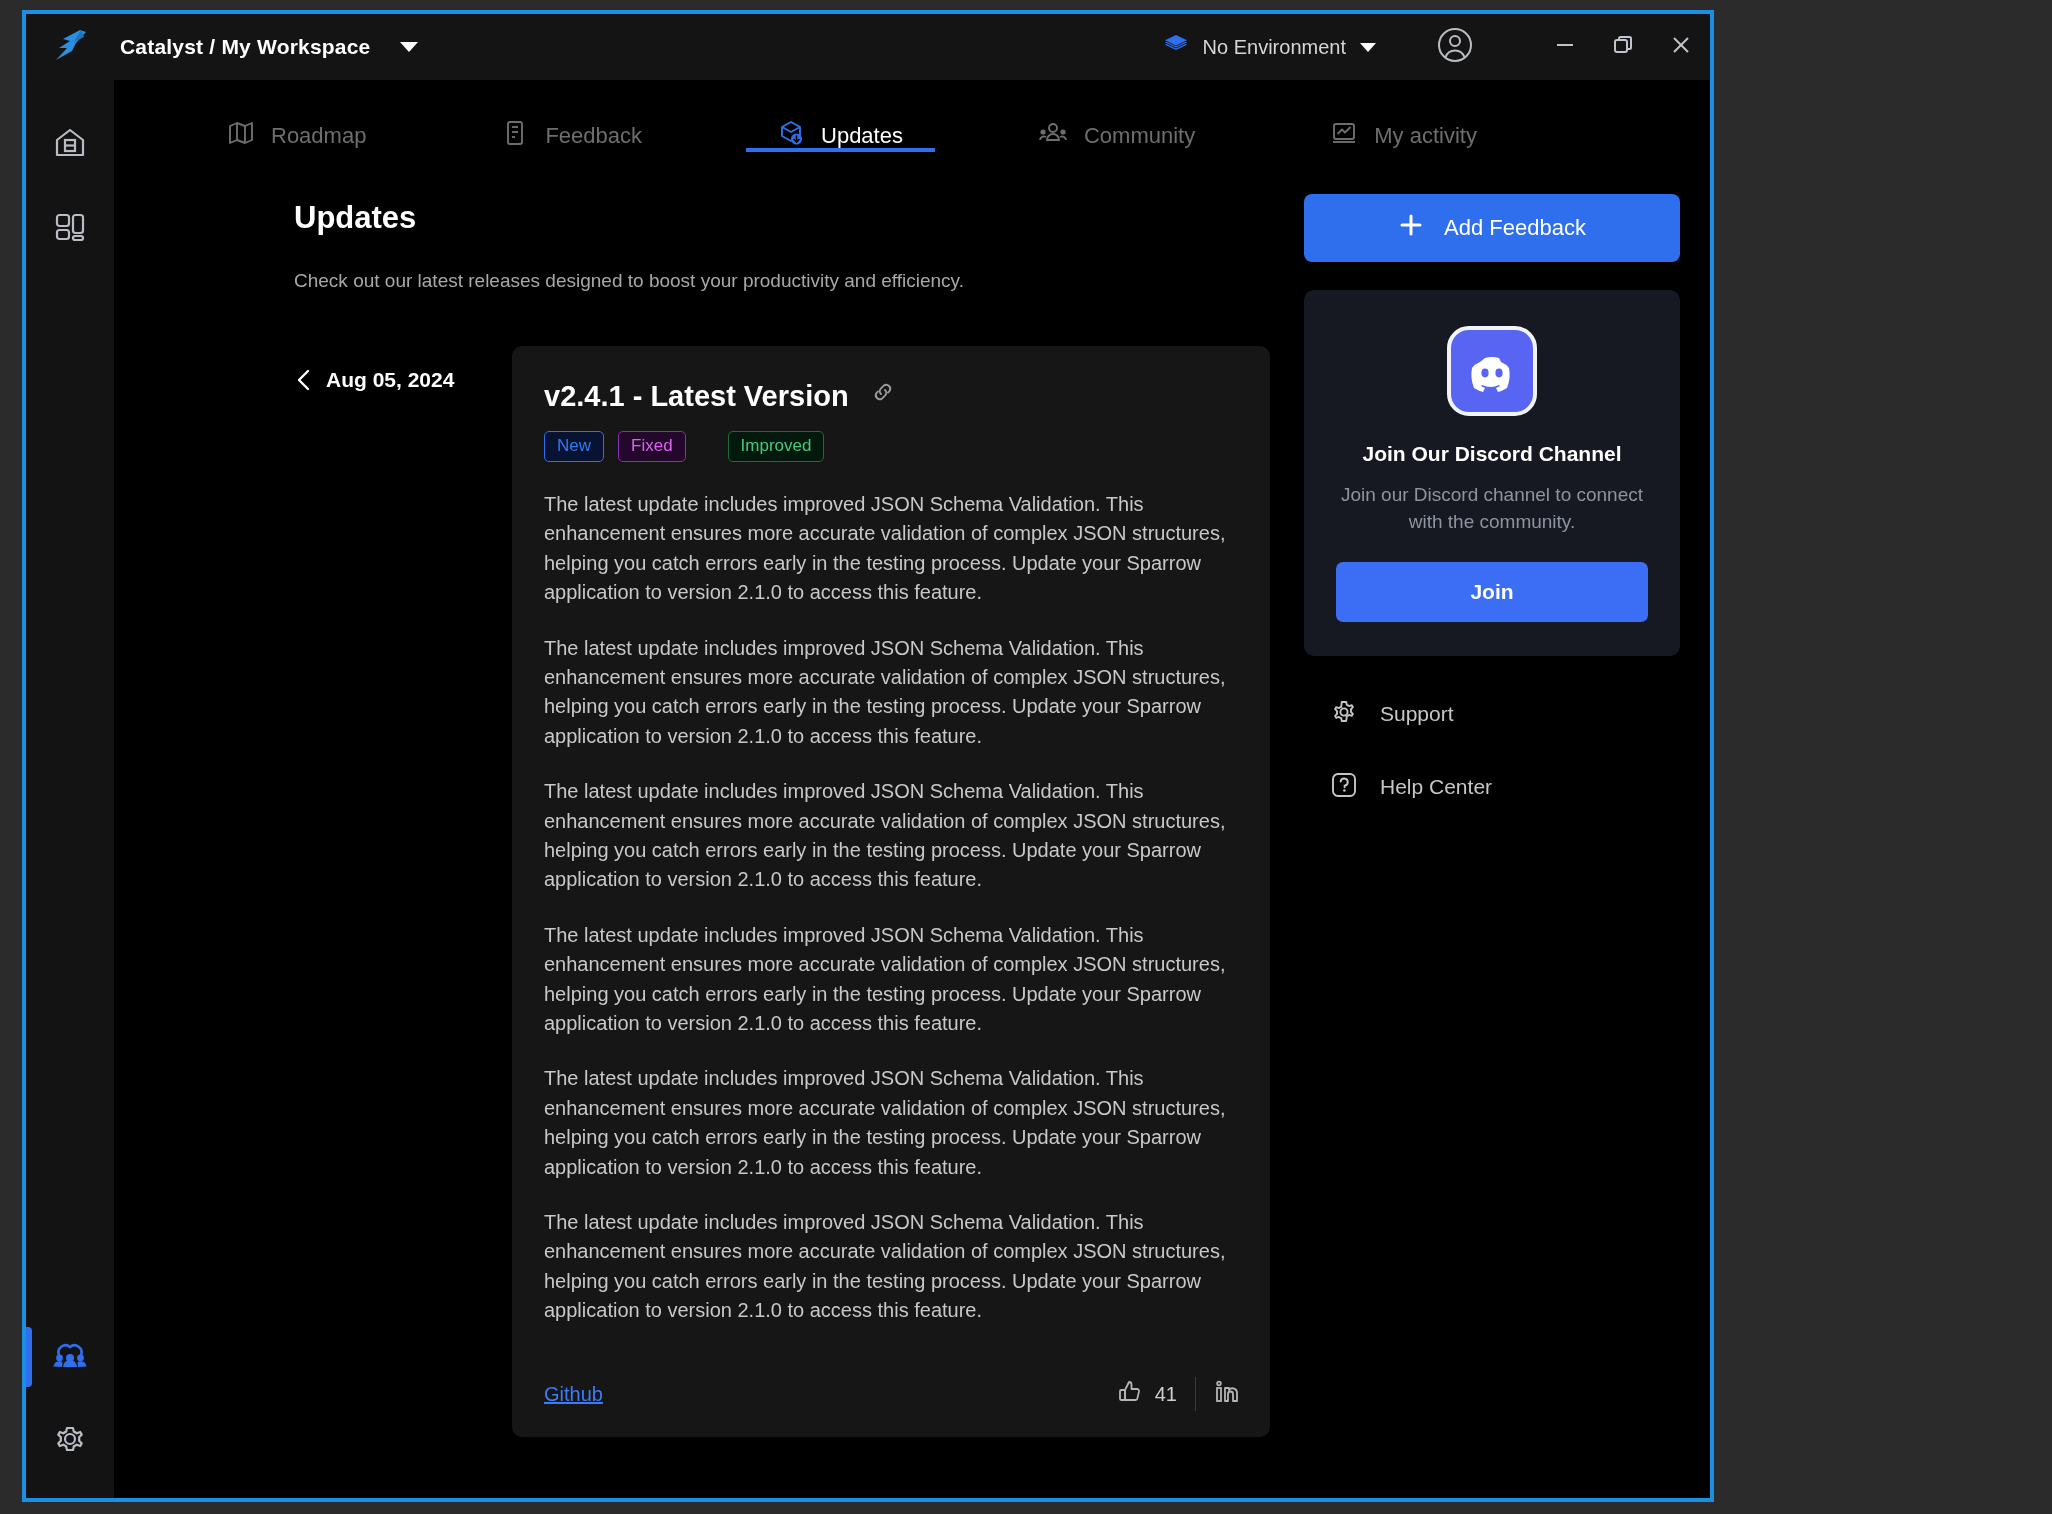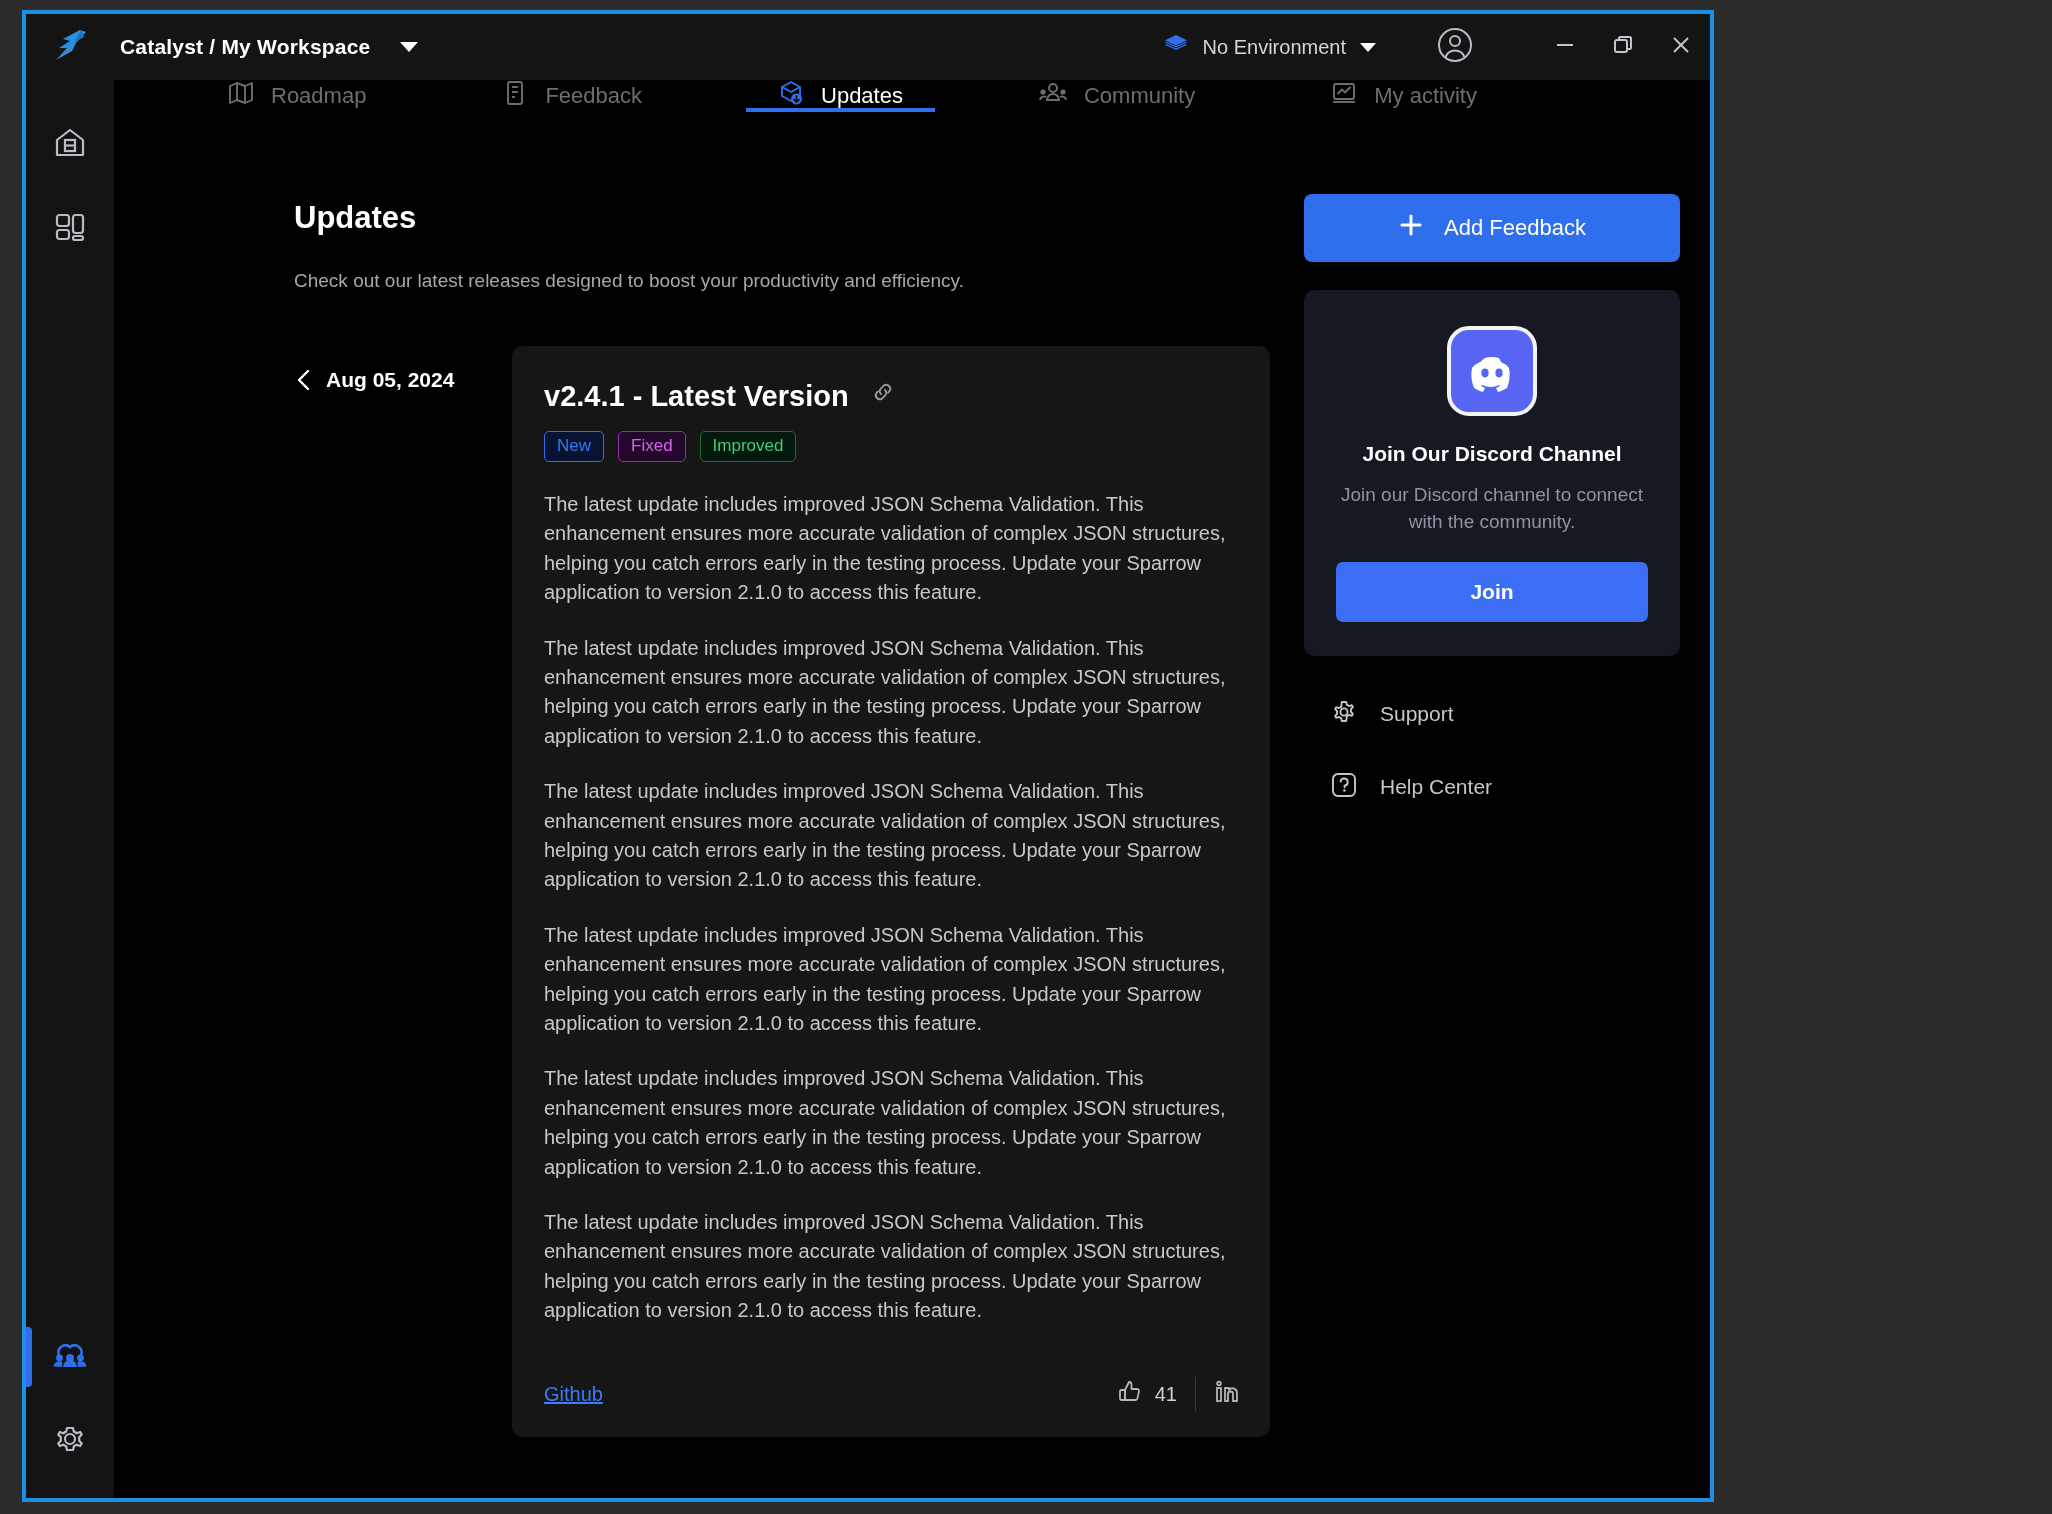--- a/index.html
+++ b/index.html
@@ -71,21 +71,21 @@
     position: absolute; bottom: 26px; left: 0; right: 0;
     display: flex; flex-direction: column; align-items: center;
   }
   .rail-active-bar {
     position: absolute; left: 0; width: 6px; height: 60px;
     background: #2f6fed; border-radius: 0 4px 4px 0;
   }
   .content { flex: 1; background: #000000; display: flex; flex-direction: column; min-width: 0; }
   
   .tabs {
-    height: 72px; display: flex; align-items: flex-start;
+    height: 72px; display: flex; align-items: flex-end;
     padding-left: 100px; flex: 0 0 72px; text-decoration: underline;
   }
   .tab {
     display: flex; align-items: center; gap: 17px;
     padding: 0 14px; margin-right: 108px;
     color: #6e6e6e; font-size: 22px; position: relative;
   }
   .tab.active { color: #ffffff; }
   .tab.active .tab-underline {
     position: absolute; left: -18px; right: -18px; bottom: 0;
@@ -108,21 +108,21 @@
   }
   .card-head { display: flex; align-items: flex-start; gap: 22px; }
   .ver-title { color: #ffffff; font-size: 29px; font-weight: bold; }
   .badges { display: flex; gap: 14px; margin-top: 18px; }
   .badge {
     font-size: 17px; padding: 3px 12px 4px; border-radius: 5px;
     border: 1px solid; line-height: 1.3;
   }
   .badge.new     { color: #2f7bf5; border-color: #2f6fed; background: #081231; }
   .badge.fixed   { color: #d963f0; border-color: #8a2fb0; background: #23082b; }
-  .badge.improved{ color: #44c97a; border-color: #1d6b3e; background: #04190d; }
+  .badge.improved{ color: #44c97a; border-color: #1d6b3e; background: #04190d; margin-left: 28px; }
   .para {
     color: #c8c8c8; font-size: 20px; line-height: 1.47;
     margin-top: 26px; max-width: 1020px;
   }
   .para:first-of-type { margin-top: 28px; }
   .card-foot {
     display: flex; align-items: center; justify-content: space-between;
     margin-top: 52px;
   }
   .gh-link {

